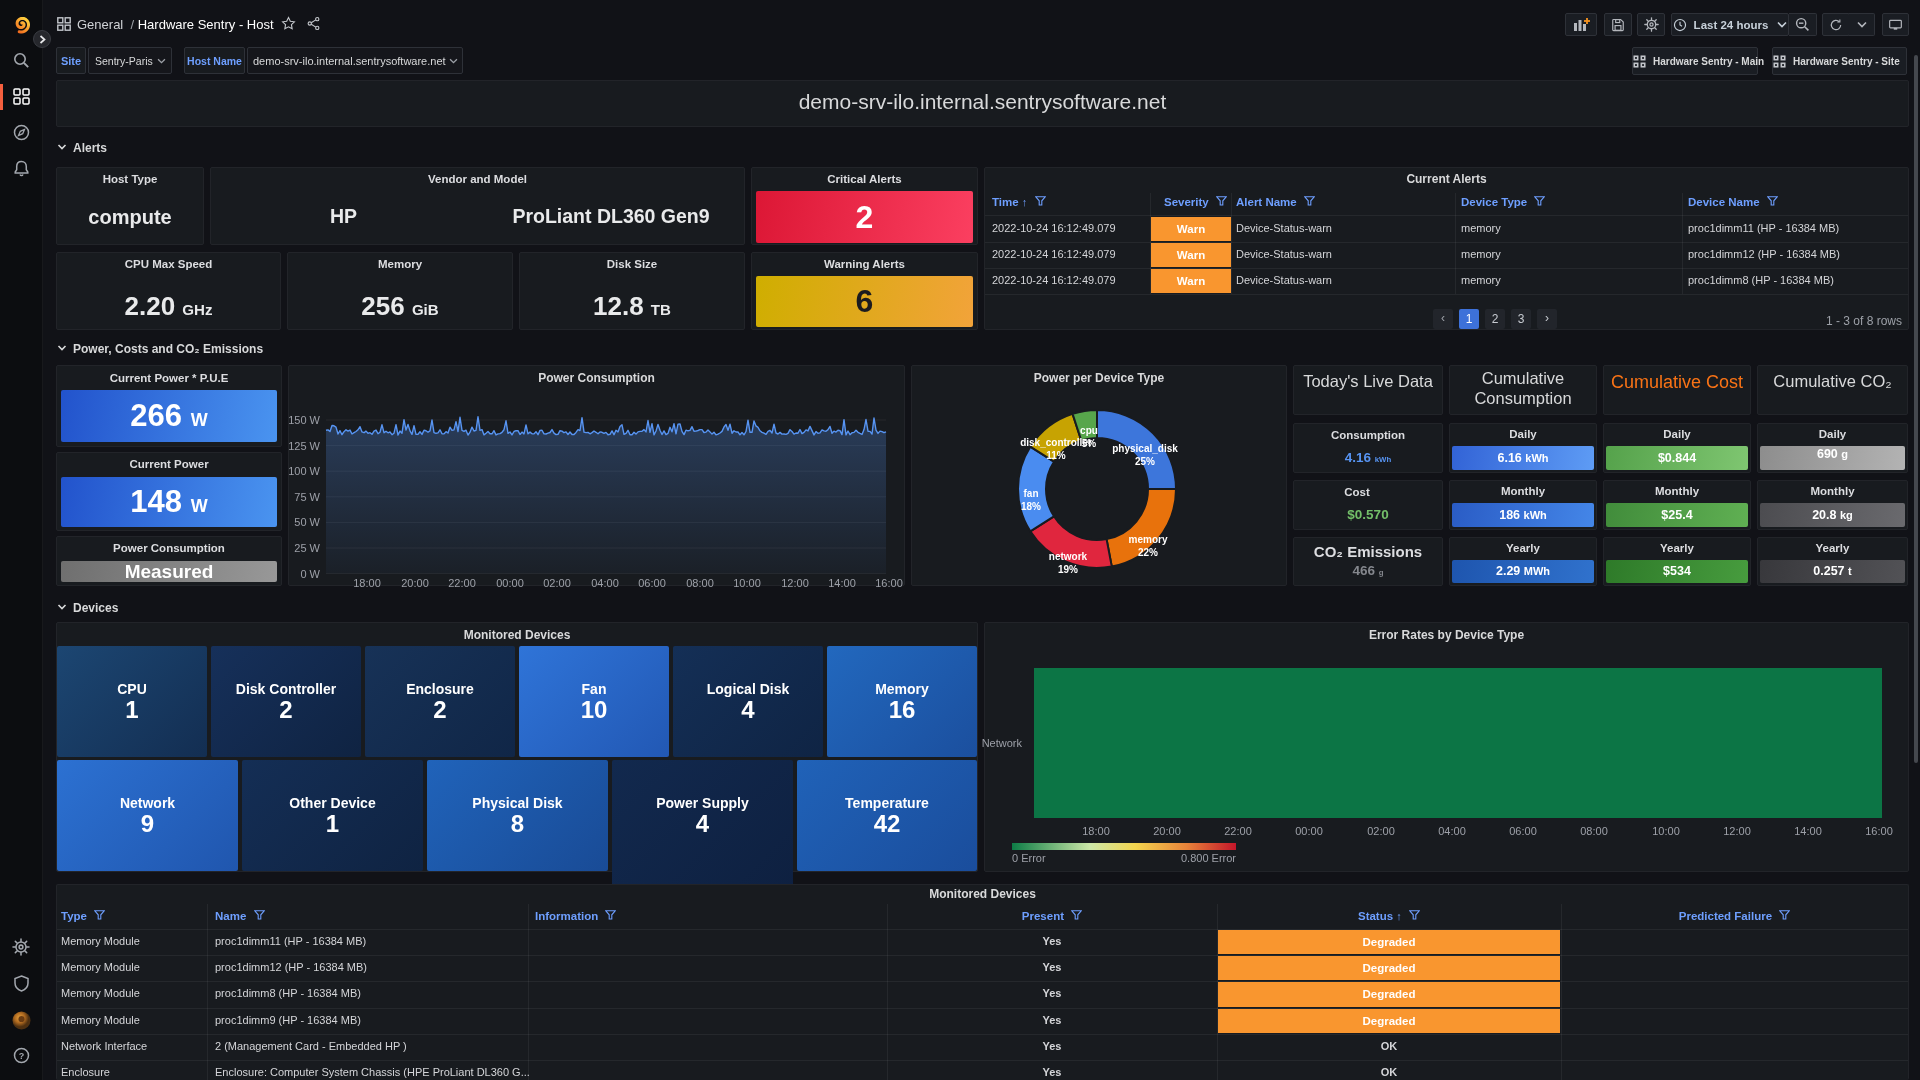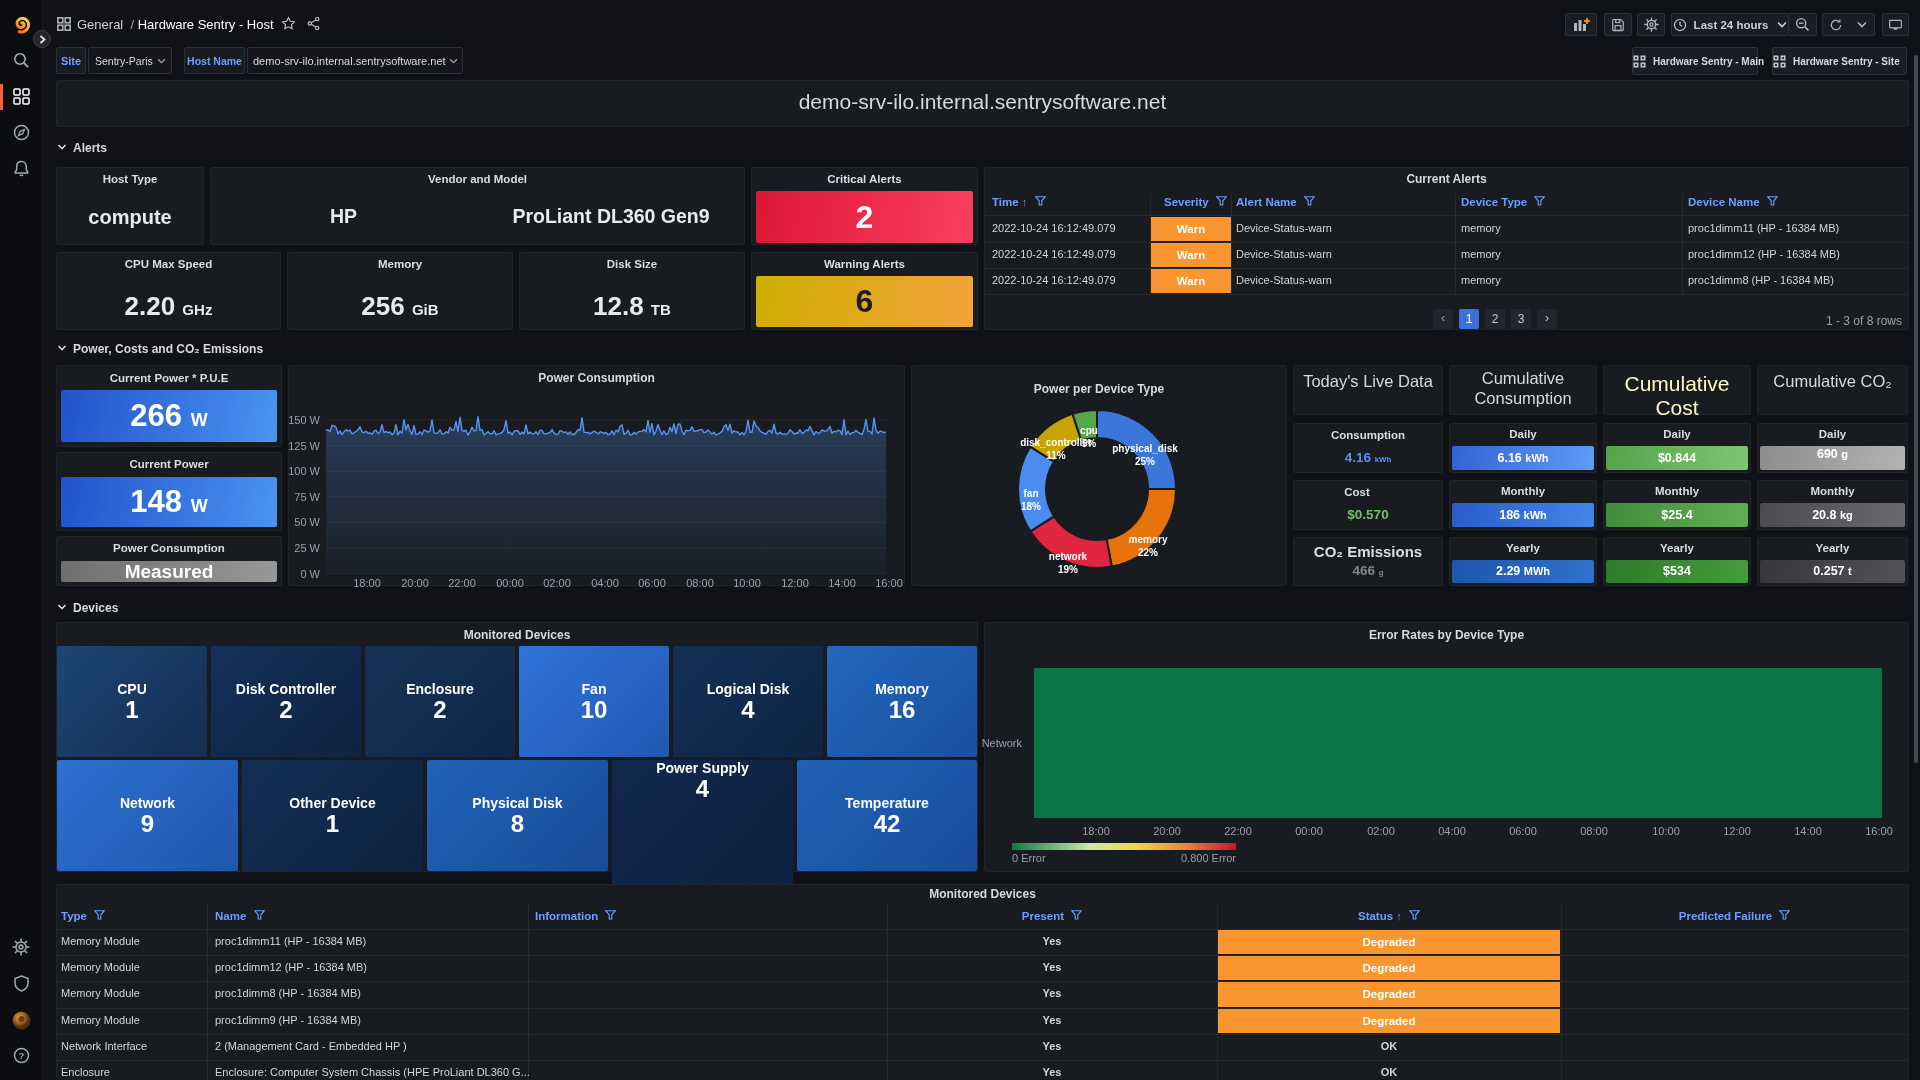--- a/index.html
+++ b/index.html
@@ -409,21 +409,21 @@
     <div class="axis" style="left:585px;top:577px;width:40px;text-align:center">04:00</div>
     <div class="axis" style="left:632px;top:577px;width:40px;text-align:center">06:00</div>
     <div class="axis" style="left:680px;top:577px;width:40px;text-align:center">08:00</div>
     <div class="axis" style="left:727px;top:577px;width:40px;text-align:center">10:00</div>
     <div class="axis" style="left:775px;top:577px;width:40px;text-align:center">12:00</div>
     <div class="axis" style="left:822px;top:577px;width:40px;text-align:center">14:00</div>
     <div class="axis" style="left:869px;top:577px;width:40px;text-align:center">16:00</div>
   </div>
 
   <div class="panel" style="left:911px;top:365px;width:376px;height:221px"></div>
-  <div class="ptitle" style="left:911px;top:382px;width:376px">Power per Device Type</div>
+  <div class="ptitle" style="left:911px;top:371px;width:376px">Power per Device Type</div>
   <svg class="abs" style="left:911px;top:365px" width="376" height="221" viewBox="0 0 376 221">
 <path d="M186.0 45.0 A79 79 0 0 1 265.0 124.0 L237.0 124.0 A51 51 0 0 0 186.0 73.0 Z" fill="#3D76DB" stroke="#181b1f" stroke-width="2"></path>
 <path d="M265.0 124.0 A79 79 0 0 1 200.8 201.6 L195.56 174.1 A51 51 0 0 0 237.0 124.0 Z" fill="#E8720C" stroke="#181b1f" stroke-width="2"></path>
 <path d="M200.8 201.6 A79 79 0 0 1 119.3 166.33 L142.94 151.33 A51 51 0 0 0 195.56 174.1 Z" fill="#E0263E" stroke="#181b1f" stroke-width="2"></path>
 <path d="M119.3 166.33 A79 79 0 0 1 119.3 81.67 L142.94 96.67 A51 51 0 0 0 142.94 151.33 Z" fill="#4A8CF0" stroke="#181b1f" stroke-width="2"></path>
 <path d="M119.3 81.67 A79 79 0 0 1 161.59 48.87 L170.24 75.5 A51 51 0 0 0 142.94 96.67 Z" fill="#C7A302" stroke="#181b1f" stroke-width="2"></path>
 <path d="M161.59 48.87 A79 79 0 0 1 186.0 45.0 L186.0 73.0 A51 51 0 0 0 170.24 75.5 Z" fill="#57A64B" stroke="#181b1f" stroke-width="2"></path>
   </svg>
   <div class="abs" id="donut-labels" style="font-size:10px;font-weight:bold;color:#fff">
     <div class="abs" style="left:1059px;top:425px;width:60px;text-align:center">cpu</div>
@@ -440,21 +440,21 @@
     <div class="abs" style="left:1008px;top:450px;width:96px;text-align:center">11%</div>
   </div>
 
   <div class="abs" id="cols">
 
     <div class="panel" style="left:1293px;top:365px;width:150px;height:50px"></div>
     <div class="abs" style="left:1293px;top:372px;width:150px;text-align:center;font-size:16.5px;color:#d8d9da">Today's Live Data</div>
     <div class="panel" style="left:1449px;top:365px;width:148px;height:50px"></div>
     <div class="abs" style="left:1449px;top:368px;width:148px;text-align:center;font-size:16.5px;line-height:20px;color:#d8d9da">Cumulative Consumption</div>
     <div class="panel" style="left:1603px;top:365px;width:148px;height:50px"></div>
-    <div class="abs" style="left:1603px;top:372px;width:148px;text-align:center;font-size:21px;color:#fef9c3">Cumulative Cost</div>
+    <div class="abs" style="left:1603px;top:372px;width:148px;text-align:center;font-size:18px;color:#f97316">Cumulative Cost</div>
     <div class="panel" style="left:1757px;top:365px;width:151px;height:50px"></div>
     <div class="abs" style="left:1757px;top:372px;width:151px;text-align:center;font-size:16.5px;color:#d8d9da">Cumulative CO₂</div>
 
     <div class="panel" style="left:1293px;top:423px;width:150px;height:50px"></div>
     <div class="statT" style="left:1293px;top:429px;width:150px;font-size:11.5px">Consumption</div>
     <div class="statV" style="left:1293px;top:450px;width:150px;font-size:13.5px;color:#5794f2">4.16 <span class="unit">kWh</span></div>
     <div class="panel" style="left:1293px;top:480px;width:150px;height:50px"></div>
     <div class="statT" style="left:1293px;top:486px;width:128px;font-size:11.5px">Cost</div>
     <div class="statV" style="left:1293px;top:507px;width:150px;font-size:13.5px;color:#73bf69">$0.570</div>
     <div class="panel" style="left:1293px;top:537px;width:150px;height:49px"></div>
@@ -526,21 +526,21 @@
       <div class="tileV">9</div>
     </div>
   <div class="tile" style="left:242px;top:760px;width:181px;height:111px;background:linear-gradient(135deg,#142e55,#0f2342);padding-top:35px">
       <div class="tileT">Other Device</div>
       <div class="tileV">1</div>
     </div>
   <div class="tile" style="left:427px;top:760px;width:181px;height:111px;background:linear-gradient(135deg,#2063ba,#194b96);padding-top:35px">
       <div class="tileT">Physical Disk</div>
       <div class="tileV">8</div>
     </div>
-  <div class="tile" style="left:612px;top:760px;width:181px;height:135px;background:linear-gradient(135deg,#12294e,#0e2040);">
+  <div class="tile" style="left:612px;top:760px;width:181px;height:135px;background:linear-gradient(135deg,#12294e,#0e2040);padding-top:35px">
       <div class="tileT">Power Supply</div>
       <div class="tileV">4</div>
     </div>
   <div class="tile" style="left:797px;top:760px;width:180px;height:111px;background:linear-gradient(135deg,#2062b8,#1a4d9c);padding-top:35px">
       <div class="tileT">Temperature</div>
       <div class="tileV">42</div>
     </div>
 
   <div class="panel" style="left:984px;top:622px;width:925px;height:250px"></div>
   <div class="ptitle" style="left:984px;top:628px;width:925px">Error Rates by Device Type</div>

